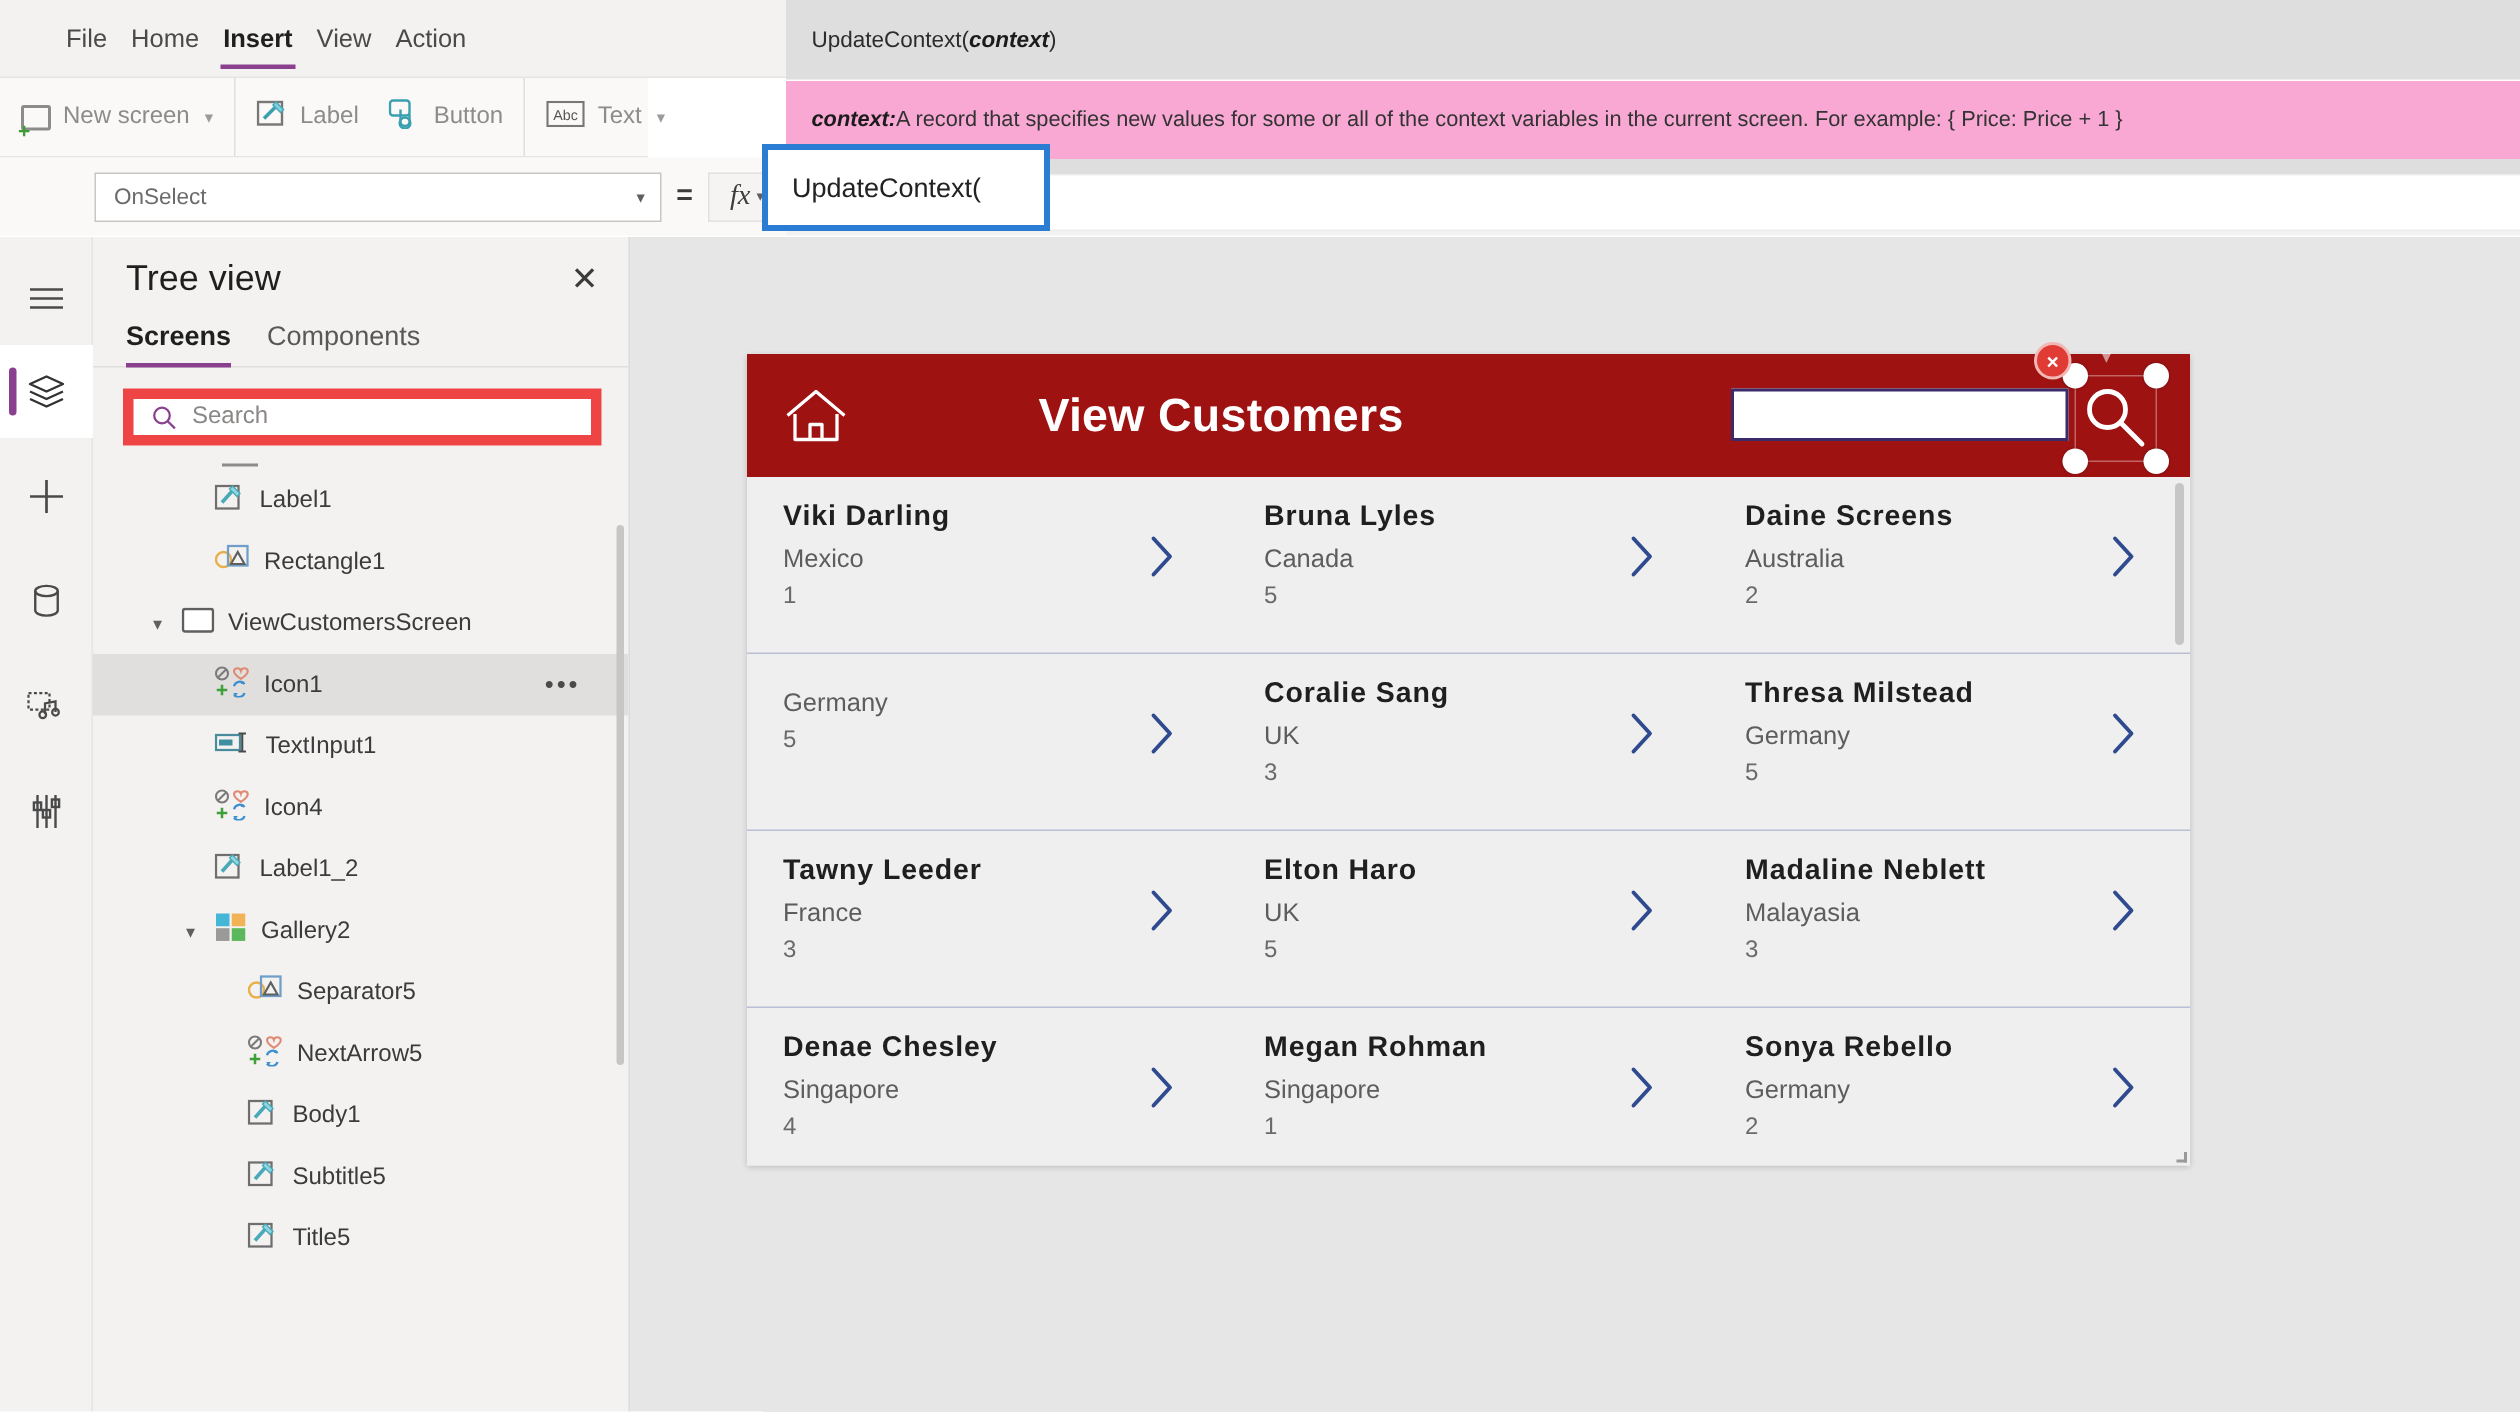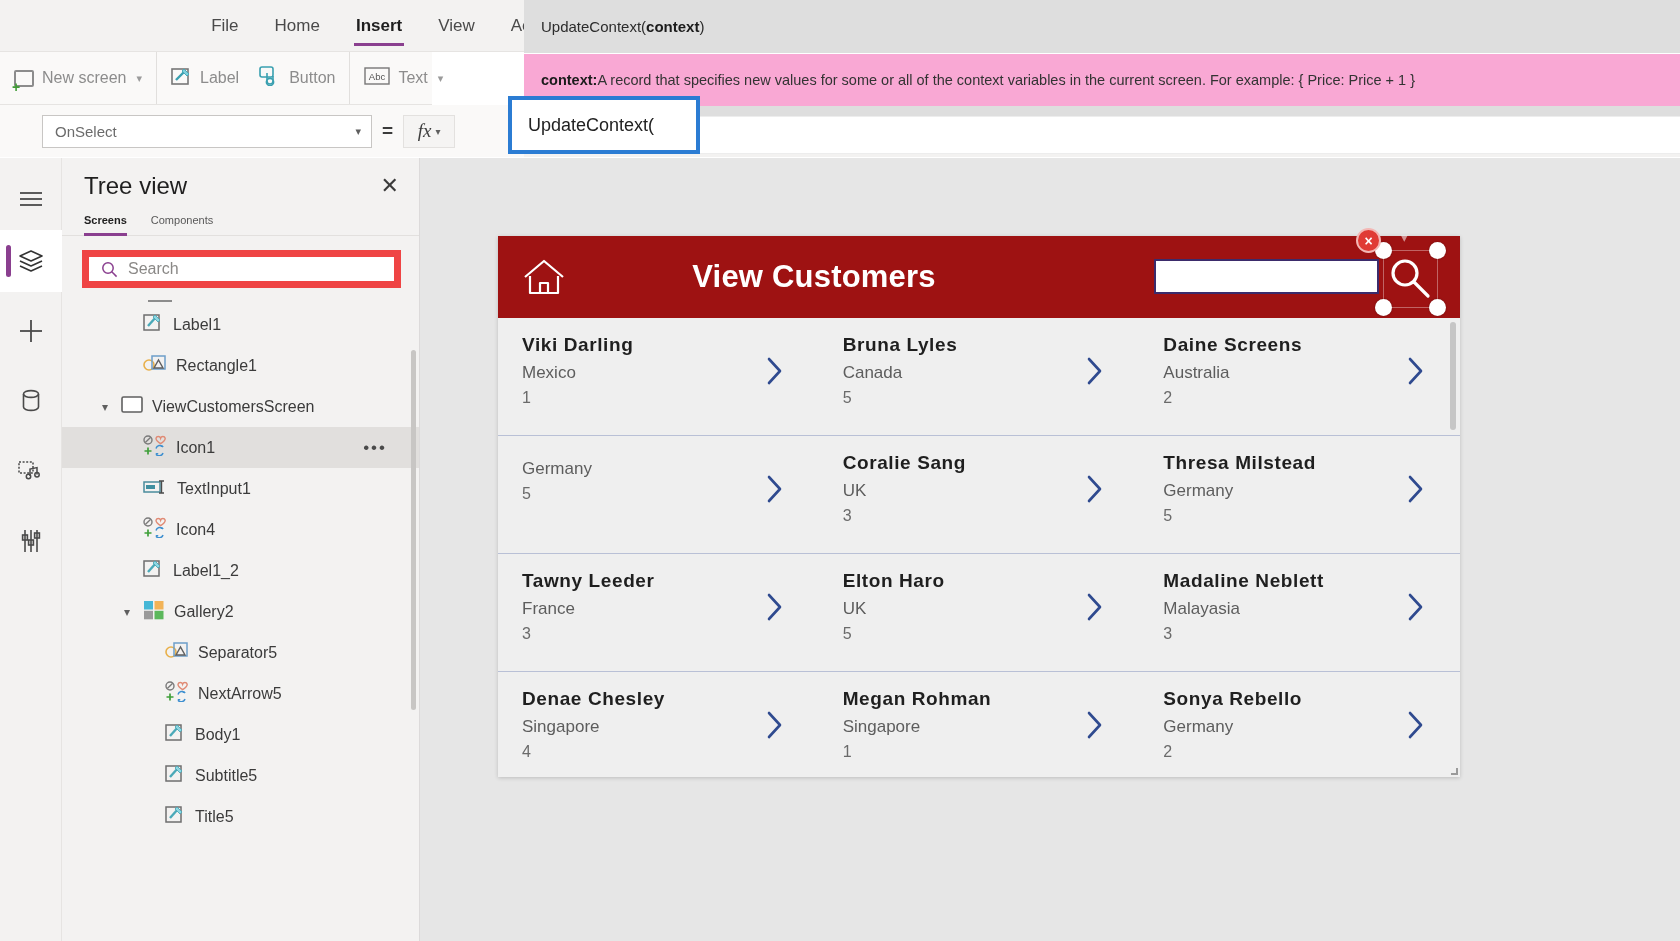--- a/index.html
+++ b/index.html
@@ -8,23 +8,22 @@
     font-family: "Liberation Sans", sans-serif;
     background: #ffffff;
     overflow: hidden;
   }
   #app { position: relative; width: 1680px; height: 941px; background: #fff; }
 
   
   .menubar {
     position: absolute; left: 0; top: 0; width: 560px; height: 52px;
     background: #f3f2f1; display: flex; align-items: center;
-    padding-left: 42px; gap: 32px;
+    padding-left: 42px; gap: 12px;
     border-bottom: 1px solid #e6e4e2;
-    justify-content: flex-end;
   }
   .menu-item {
     font-size: 17px; color: #4a4a4a; position: relative;
     padding: 4px 2px; cursor: pointer; white-space: nowrap;
   }
   .menu-item.active { color: #1f1f1f; font-weight: 700; }
   .menu-item.active::after {
     content: ""; position: absolute; left: 0; right: 0; bottom: -6px;
     height: 3px; background: #8a3f8f;
   }
@@ -52,24 +51,24 @@
     font-size: 14px; color: #3f9b35; font-weight: 700; line-height: 1;
   }
 
   
   .formula-row {
     position: absolute; left: 0; top: 105px; width: 524px; height: 52px;
     background: #faf9f8; display: flex; align-items: center; gap: 10px;
     padding-left: 42px;
   }
   .prop-select {
-    width: 330px; height: 33px; background: #fff;
+    width: 378px; height: 33px; background: #fff;
     border: 1px solid #c8c6c4; display: flex; align-items: center;
     justify-content: space-between; padding: 0 10px 0 12px;
-    font-size: 15px; color: #6b6b6b; cursor: pointer;
+    font-size: 15px; color: #6b6b6b; cursor: pointer; margin-left: 21px;
   }
   .prop-select .cv { font-size: 11px; color: #5f5f5f; }
   .eq-sign { font-size: 19px; color: #3b3b3b; font-weight: 700; }
   .fx-box {
     width: 52px; height: 33px; background: #f5f4f3; border: 1px solid #e3e1df;
     display: flex; align-items: center; justify-content: center; gap: 4px;
     cursor: pointer;
   }
   .fx-glyph { font-style: italic; font-family: "Liberation Serif", serif; font-size: 19px; color: #3d3d3d; }
   .fx-caret { font-size: 10px; color: #5f5f5f; }
@@ -78,21 +77,21 @@
   .is-sig {
     position: absolute; left: 524px; top: 0; width: 1156px; height: 53px;
     background: #dedede; display: flex; align-items: center; padding-left: 17px;
     font-size: 15px; color: #2c2c2c;
   }
   .is-desc {
     position: absolute; left: 524px; top: 54px; width: 1156px; height: 52px;
     background: #f9a8d4; display: flex; align-items: center; padding-left: 17px;
     font-size: 14.5px; color: #333;
   }
-  .is-desc b, .is-sig b { font-weight: 700; color: #1b1b1b; }
+  .is-desc b, .is-sig b { font-weight: 700; color: #1b1b1b; font-style: italic; }
   .is-strip {
     position: absolute; left: 524px; top: 106px; width: 1156px; height: 10px;
     background: #dedede;
   }
   .formula-input-wrap {
     position: absolute; left: 508px; top: 96px; width: 192px; height: 58px;
     border: 4px solid #2b7cd3; background: #fff; z-index: 6;
     display: flex; align-items: center;
   }
   .formula-input {
@@ -133,21 +132,21 @@
     display: flex; align-items: center; justify-content: space-between;
     padding: 14px 20px 6px 22px;
   }
   .tree-title { font-size: 24px; color: #1f1f1f; text-align: center; }
   .tree-close { font-size: 22px; color: #3b3b3b; cursor: pointer; line-height: 1; }
   .tree-tabs {
     display: flex; gap: 24px; padding: 8px 22px 0 22px;
     border-bottom: 1px solid #e2e0de;
   }
   .tree-tab {
-    font-size: 11px; color: #585858; padding-bottom: 9px; position: relative; cursor: pointer;
+    font-size: 18px; color: #585858; padding-bottom: 9px; position: relative; cursor: pointer;
   }
   .tree-tab.active { color: #1f1f1f; font-weight: 700; }
   .tree-tab.active::after {
     content: ""; position: absolute; left: 0; right: 0; bottom: -1px; height: 3px; background: #8a3f8f;
   }
   .search-wrap { padding: 14px 18px 6px 20px; }
   .search-box {
     height: 38px; background: #fff; border: 7px solid #ef4444;
     display: flex; align-items: center; gap: 10px; padding: 0 12px;
   }

